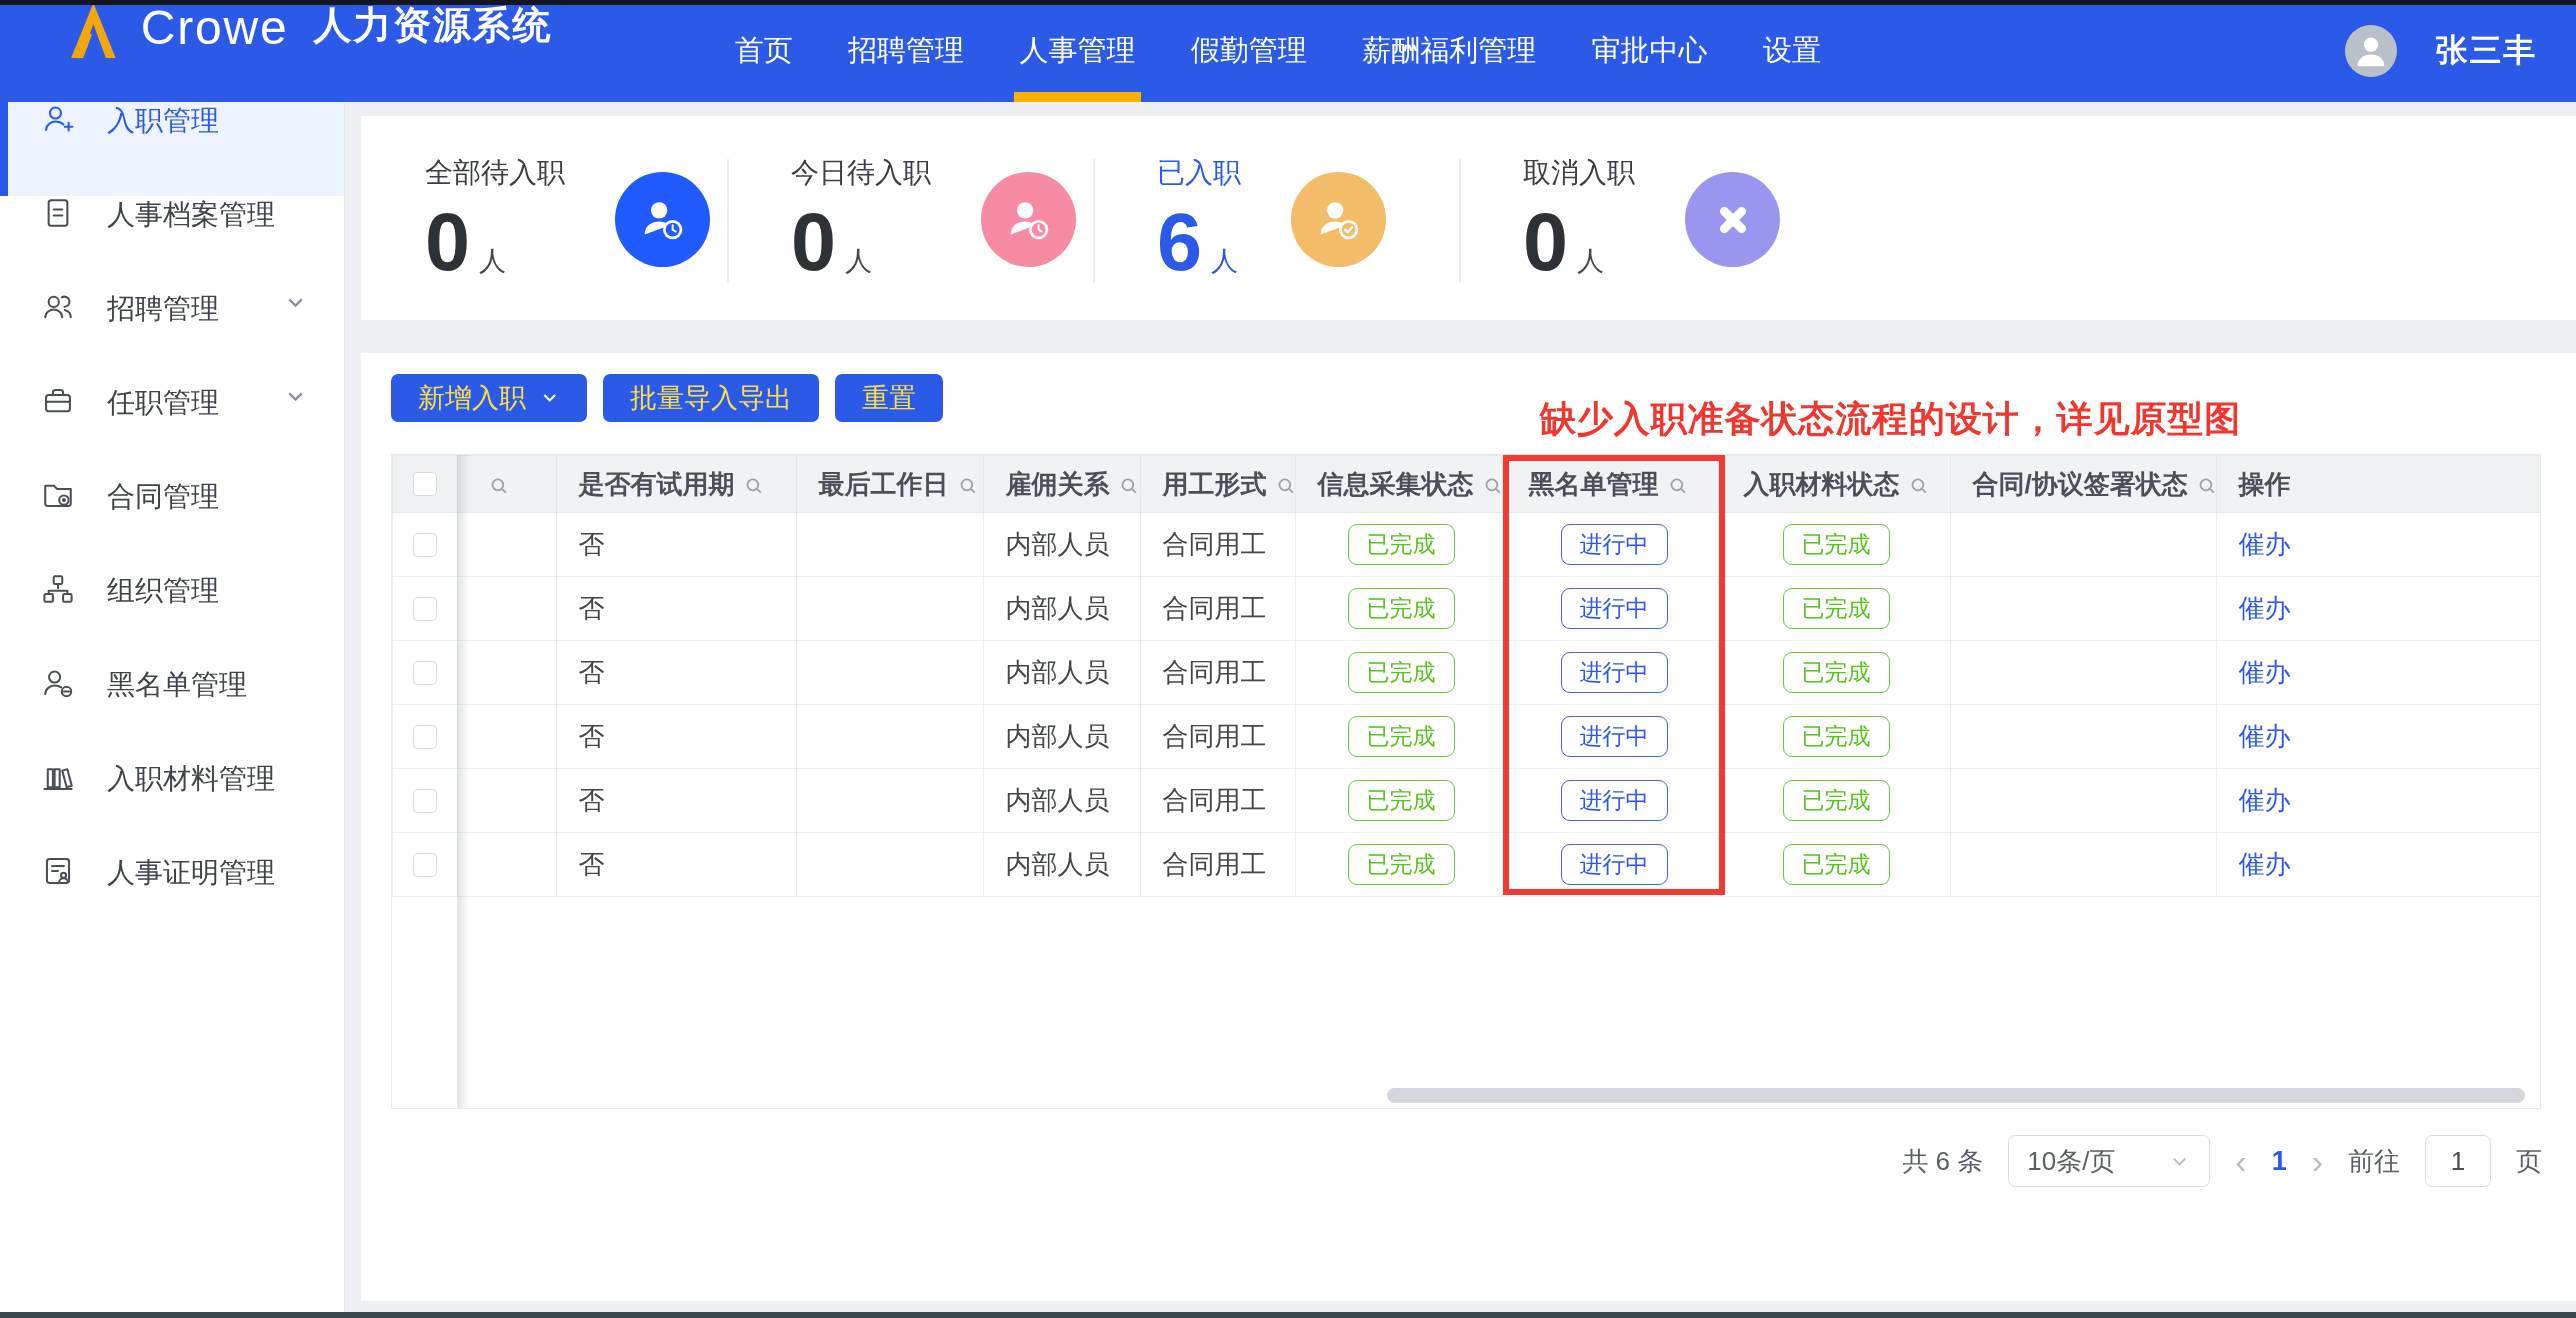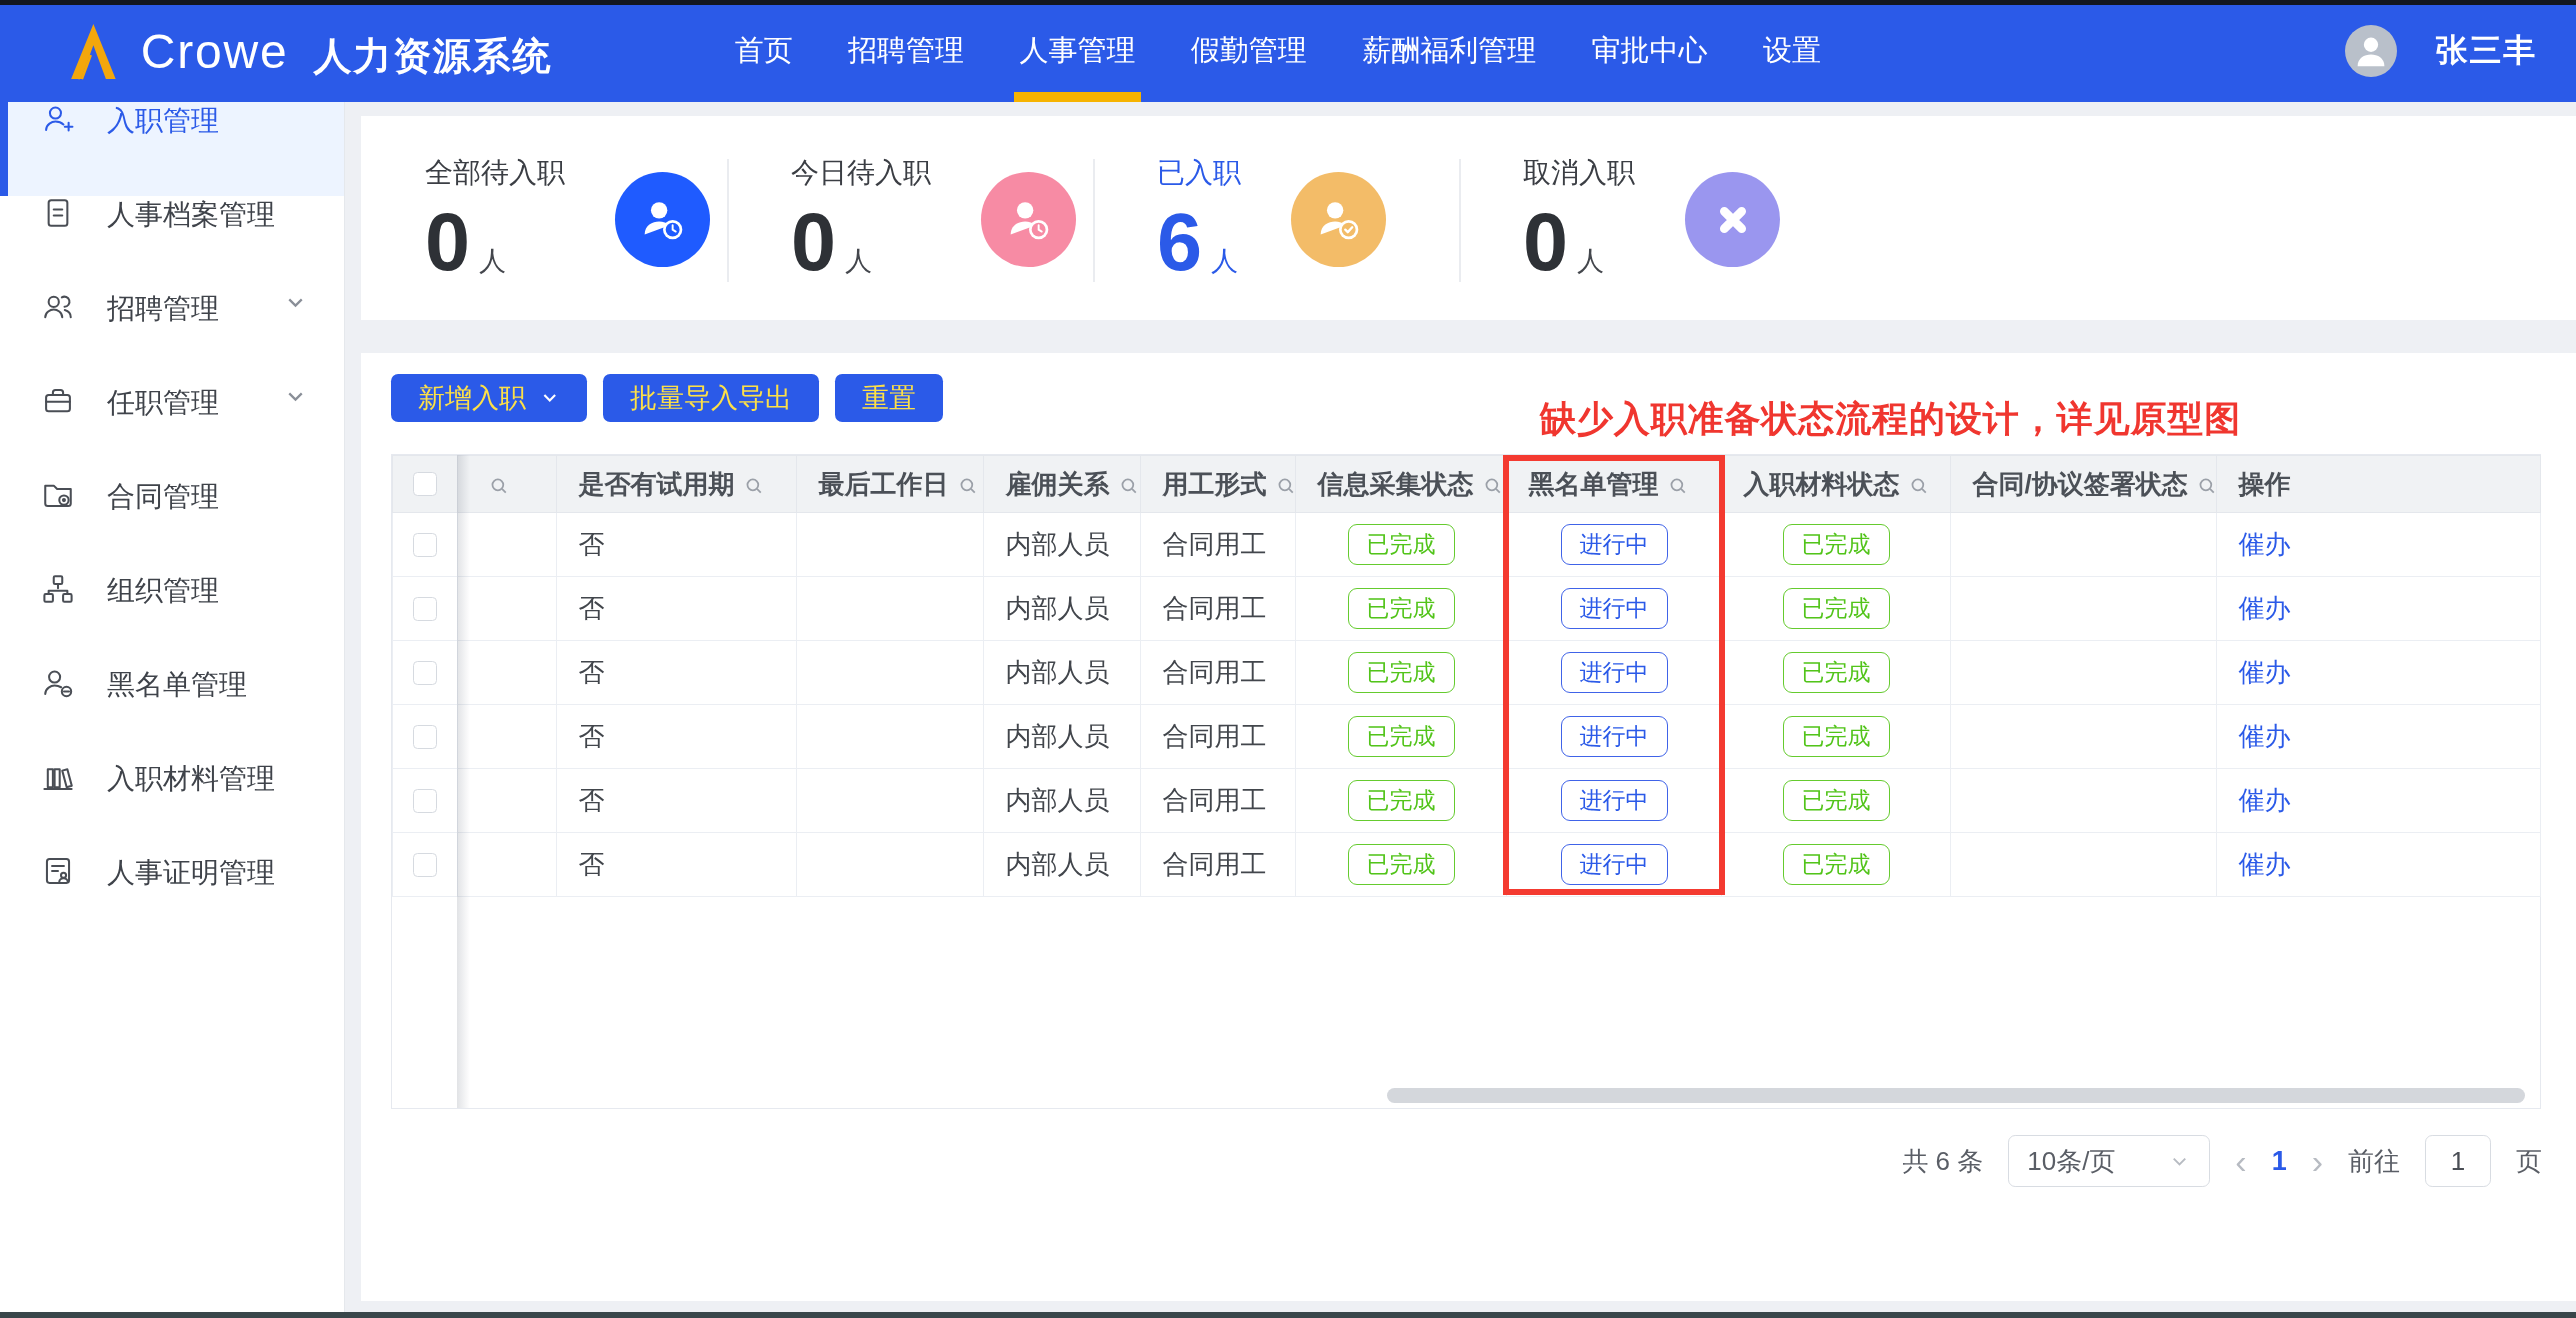--- a/index.html
+++ b/index.html
@@ -8,23 +8,23 @@
     position:relative; overflow:hidden;
     font-family:"Liberation Sans", sans-serif;
     background:#eef0f4; color:#3a3d42;
   }
   
   .top-edge { position:absolute; top:0; left:0; right:0; height:4.5px; background:#131720; z-index:50; }
   .bottom-edge { position:absolute; bottom:0; left:0; right:0; height:7.2px; background:#39464a; z-index:50; }
 
   
   .app-header { position:absolute; left:0; top:0; width:100%; height:102px; background:#2b5ae8; z-index:5; }
-  .logo { position:absolute; left:64px; top:0; height:102px; display:flex; align-items:center; }
+  .logo { position:absolute; left:64px; top:0; height:102px; display:flex; }
   .logo-brand { color:#fff; font-size:48px; font-weight:300; letter-spacing:1.8px; margin-left:19.7px; }
-  .logo-product { color:#fff; font-size:38px; font-weight:700; margin-left:25px; letter-spacing:1.8px;margin-top:11px; }
+  .logo-product { color:#fff; font-size:38px; font-weight:700; margin-left:25px; letter-spacing:1.8px; }
   .nav { position:absolute; left:732px; top:0; height:102px; display:flex; gap:50px; }
   .nav-item { position:relative; height:102px; display:flex; align-items:center; color:#fff; font-size:29px; cursor:pointer; padding:0 2.7px; }
   .nav-item.active::after { content:""; position:absolute; left:-2.7px; right:-2.7px; bottom:0; height:9.8px; background:#f6b300; }
   .user-box { position:absolute; right:39px; top:0; height:102px; display:flex; align-items:center; gap:16px; }
   .avatar { width:52px; height:52px; border-radius:50%; background:#b9c0ca; display:flex; align-items:center; justify-content:center; }
   .user-name { color:#fff; font-size:32px; font-weight:700; letter-spacing:1.8px;margin-left:23px; }
 
   
   .sidebar { position:absolute; left:0; top:102px; bottom:7.2px; width:345px; background:#fff; border-right:0.9px solid #e5e8ec; z-index:4; }
   .side-item { position:relative; height:94px; display:flex; gap:32px; padding-left:41px; font-size:28px; color:#3f434a; cursor:pointer; }

